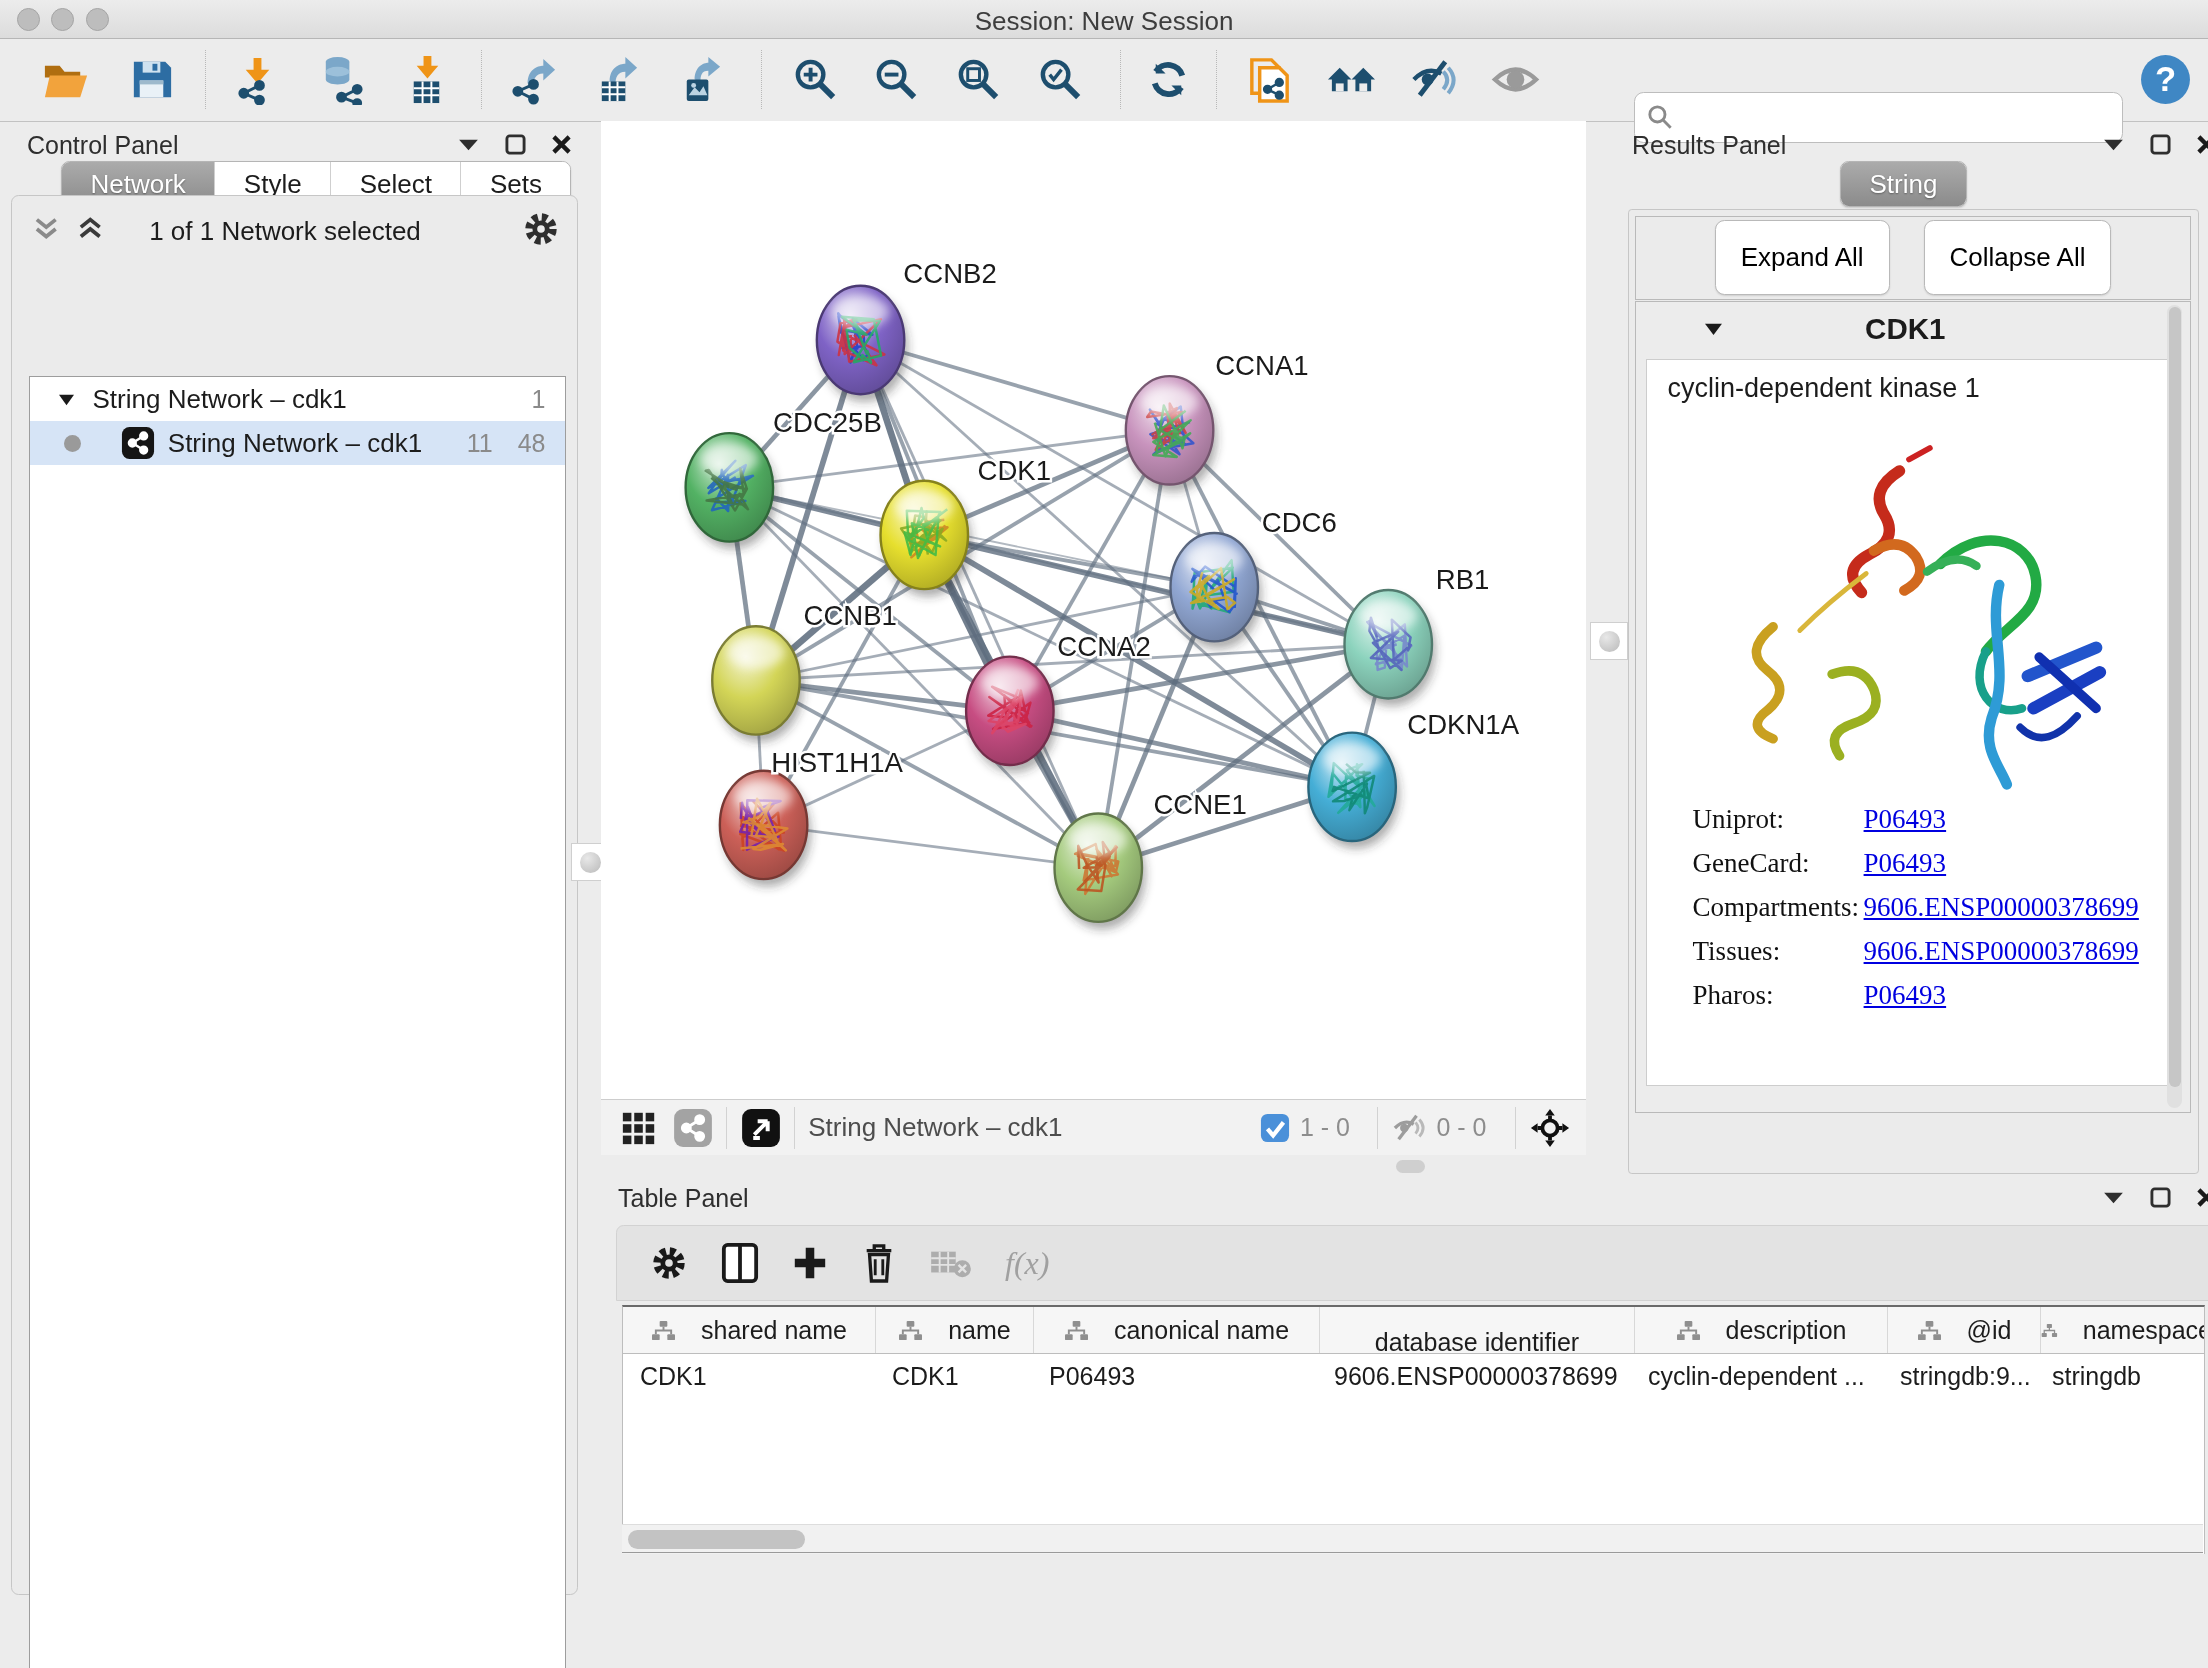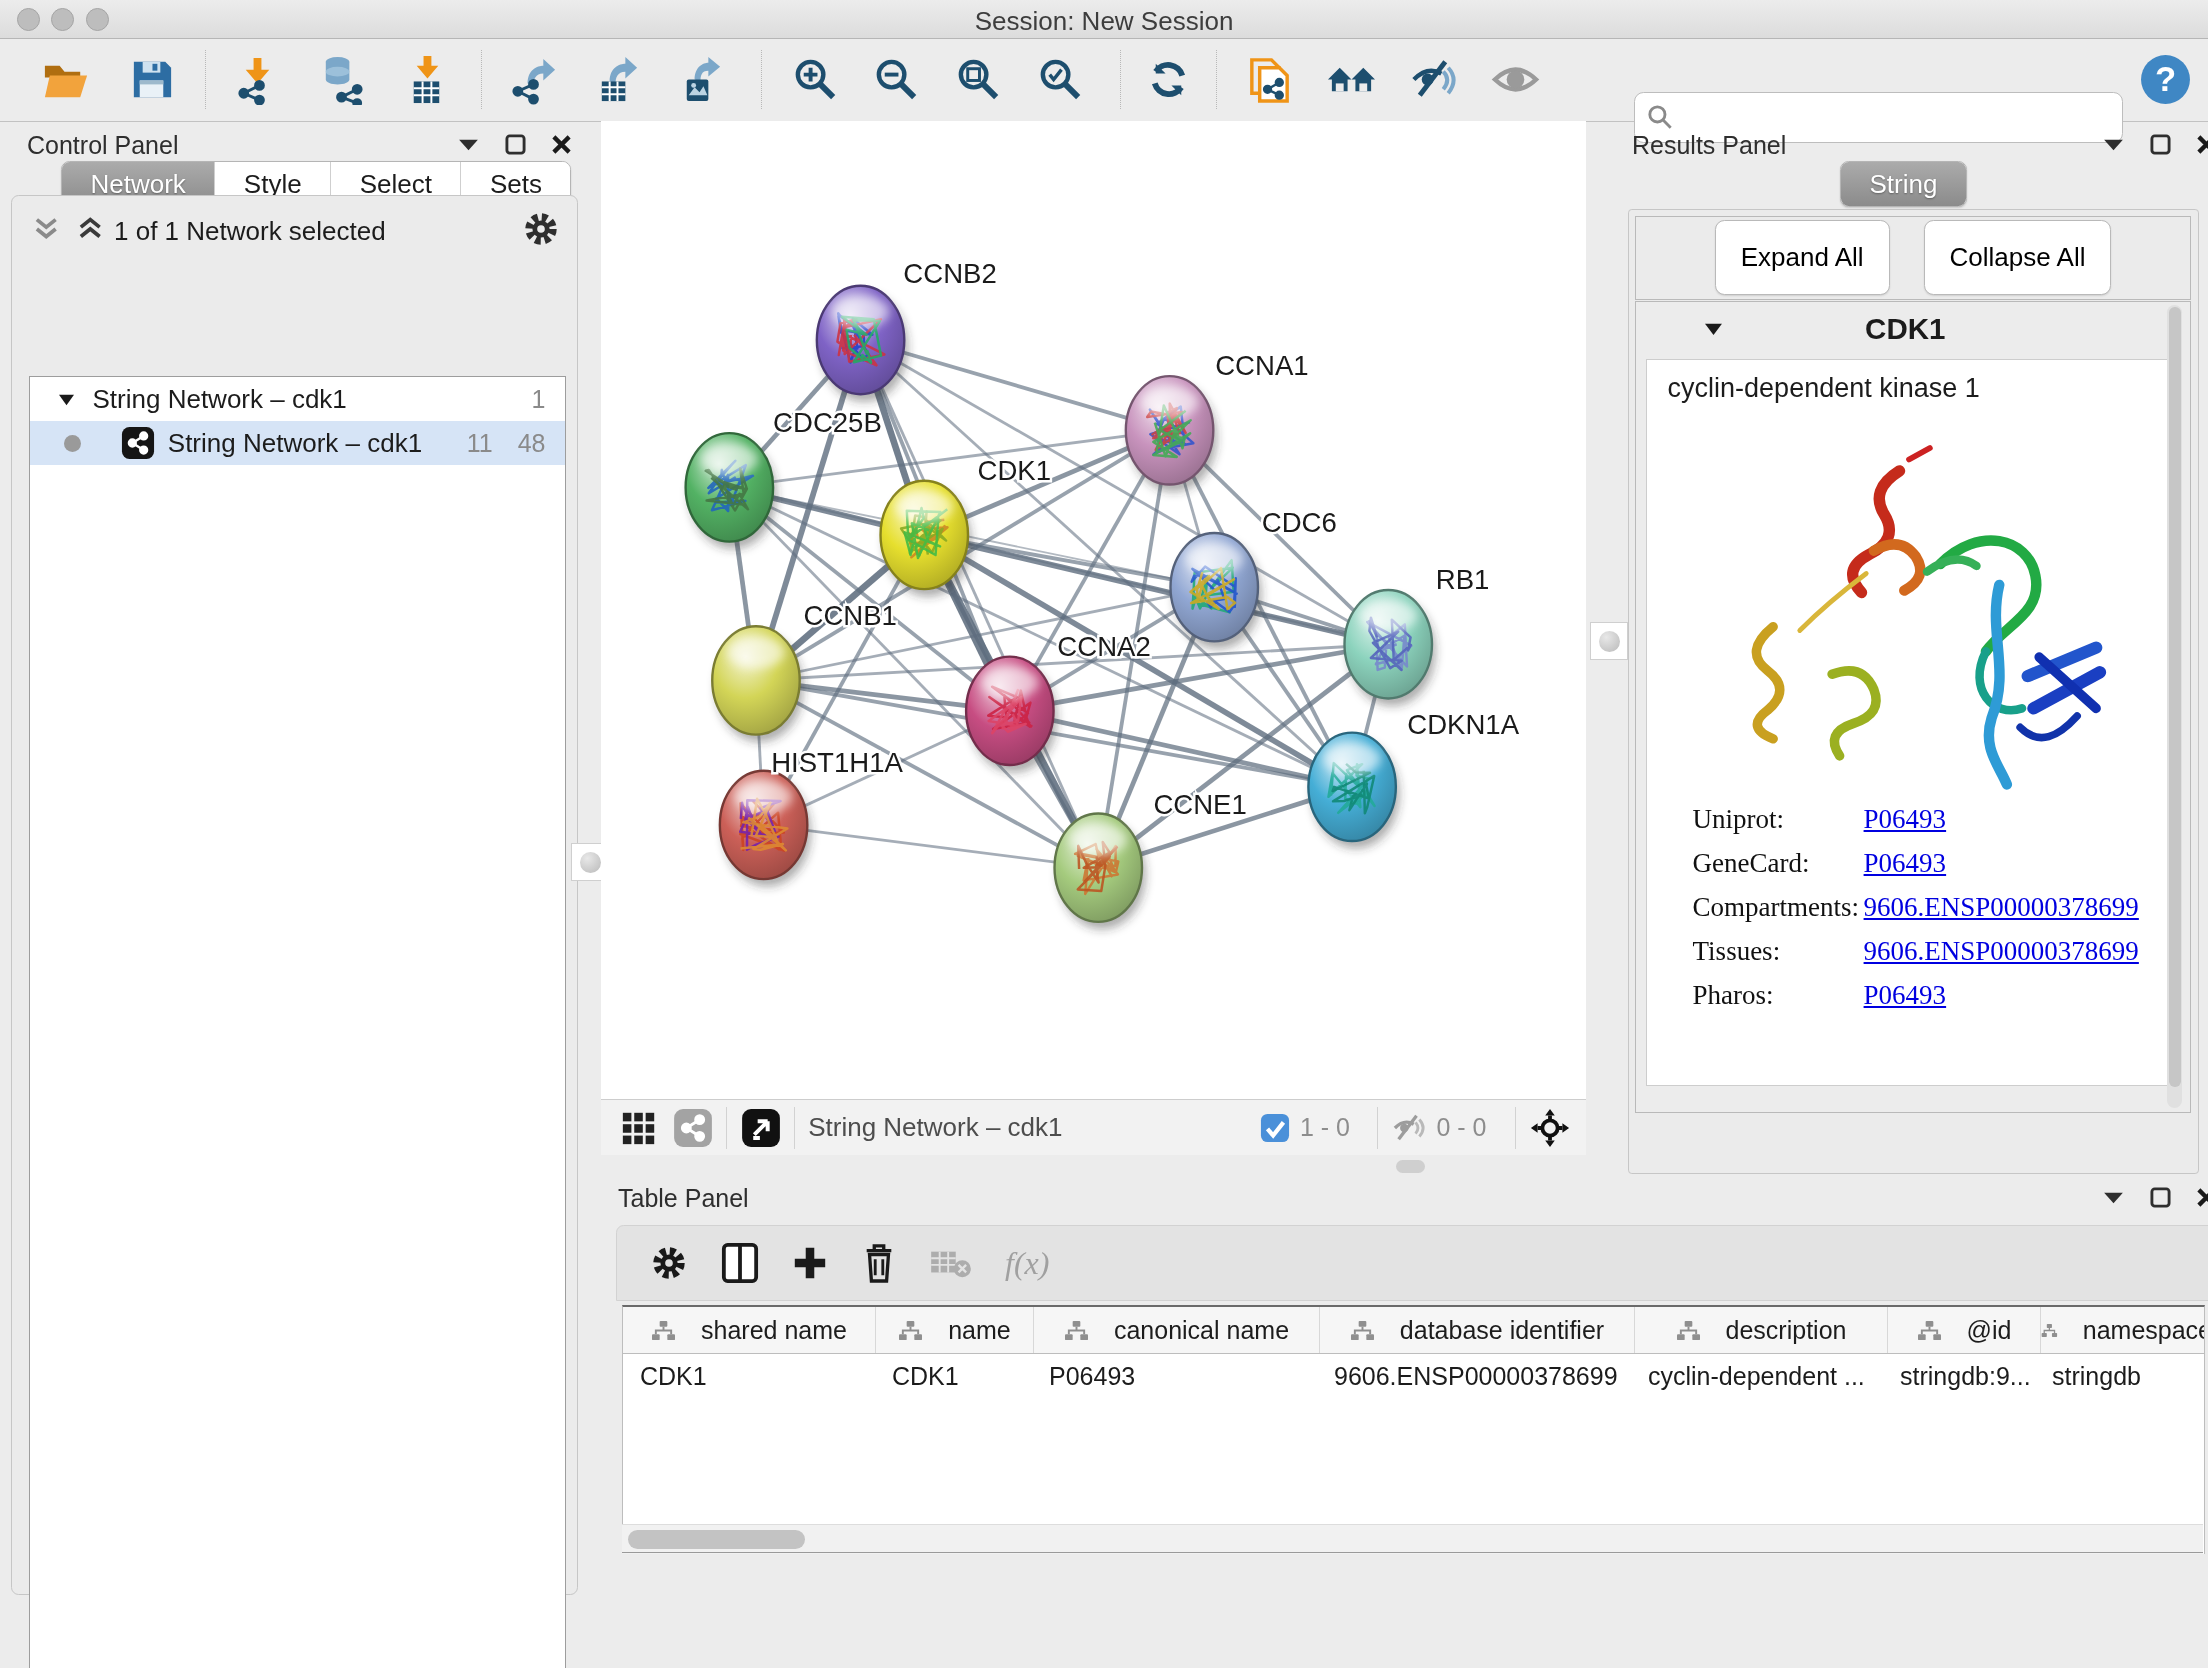--- a/index.html
+++ b/index.html
@@ -269,21 +269,21 @@
       </div>
     <div class="abs boxed" style="left:11.4px;top:74px;width:565px;height:1398px"></div>
     <div class="abs" style="left:32px;top:93px;display:flex;gap:15px">
       <svg width="28.5" height="30" viewBox="0 0 30 32">
           <path d="M5 6 l10 8 10-8 M5 16 l10 8 10-8" stroke="#8a8a8a" stroke-width="4" fill="none"></path>
         </svg>
       <svg width="28.5" height="30" viewBox="0 0 30 32">
           <path d="M5 14 l10-8 10 8 M5 24 l10-8 10 8" stroke="#3a3a3a" stroke-width="4" fill="none"></path>
         </svg>
     </div>
-    <div class="abs" style="left:114px;top:95px;width:342px;font-size:26px">1 of 1 Network selected</div>
+    <div class="abs" style="left:114px;top:95px;width:342px;text-align:center;font-size:26px">1 of 1 Network selected</div>
     <div class="abs" style="left:521px;top:88px">
       <svg width="40" height="40" viewBox="0 0 42 42">
           <circle cx="21" cy="21" r="12" stroke="#2e2e2e" stroke-width="9" fill="none" stroke-dasharray="5.5 4"></circle>
           <circle cx="21" cy="21" r="9" fill="#2e2e2e"></circle>
           <circle cx="21" cy="21" r="4" fill="#ebebeb"></circle>
         </svg>
     </div>
     <div id="tree-box" class="abs">
       <div class="tree-row">
         <svg width="19" height="15" viewBox="0 0 20 16" style="margin-left:27px">
@@ -723,21 +723,21 @@
         </div>
         <div class="th" style="width: 285px;">
           <svg width="25" height="23" viewBox="0 0 26 24">
             <rect x="9" y="2" width="8" height="6" rx="1" fill="#8f8f8f"></rect>
             <rect x="1" y="16" width="8" height="6" rx="1" fill="#8f8f8f"></rect>
             <rect x="17" y="16" width="8" height="6" rx="1" fill="#8f8f8f"></rect>
             <path d="M13 8 v4 M5 16 v-4 h16 v4" stroke="#8f8f8f" stroke-width="2" fill="none"></path>
           </svg>
           <span>canonical name</span>
         </div>
-        <div class="th" style="width: 314px;">
+        <div class="th" style="width: 314px; flex-direction: column;">
           <svg width="25" height="23" viewBox="0 0 26 24">
             <rect x="9" y="2" width="8" height="6" rx="1" fill="#8f8f8f"></rect>
             <rect x="1" y="16" width="8" height="6" rx="1" fill="#8f8f8f"></rect>
             <rect x="17" y="16" width="8" height="6" rx="1" fill="#8f8f8f"></rect>
             <path d="M13 8 v4 M5 16 v-4 h16 v4" stroke="#8f8f8f" stroke-width="2" fill="none"></path>
           </svg>
           <span>database identifier</span>
         </div>
         <div class="th" style="width: 252px;">
           <svg width="25" height="23" viewBox="0 0 26 24">

